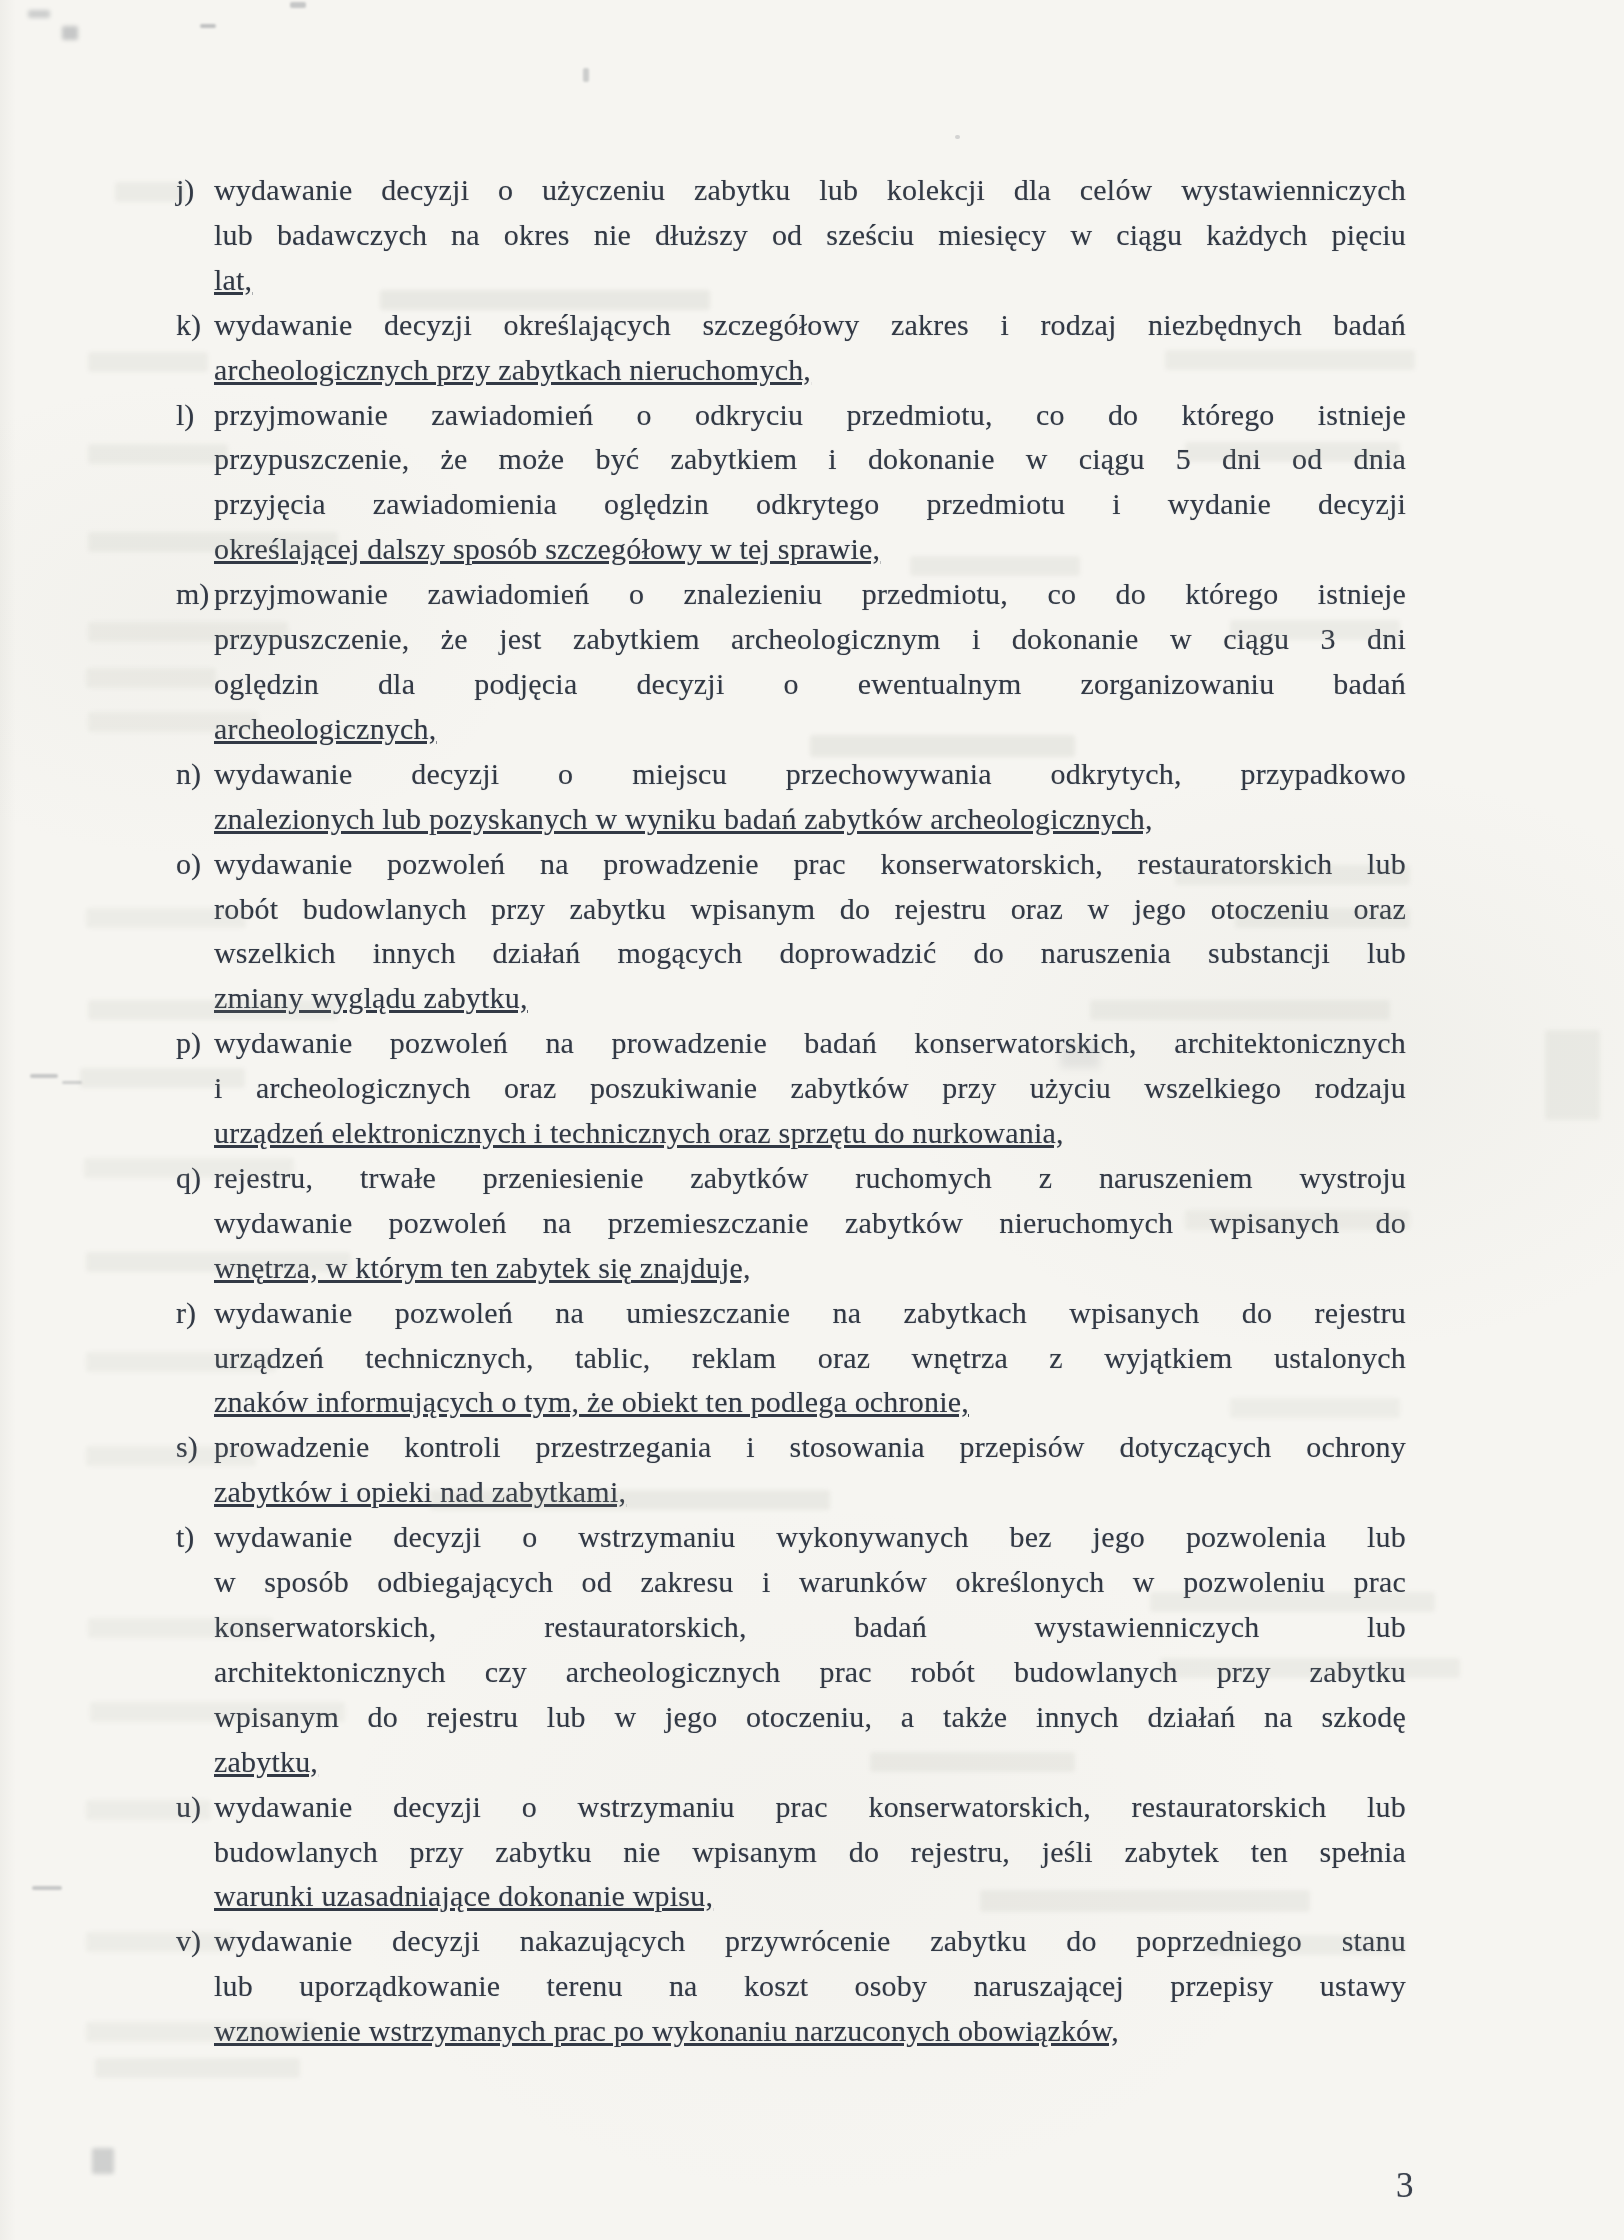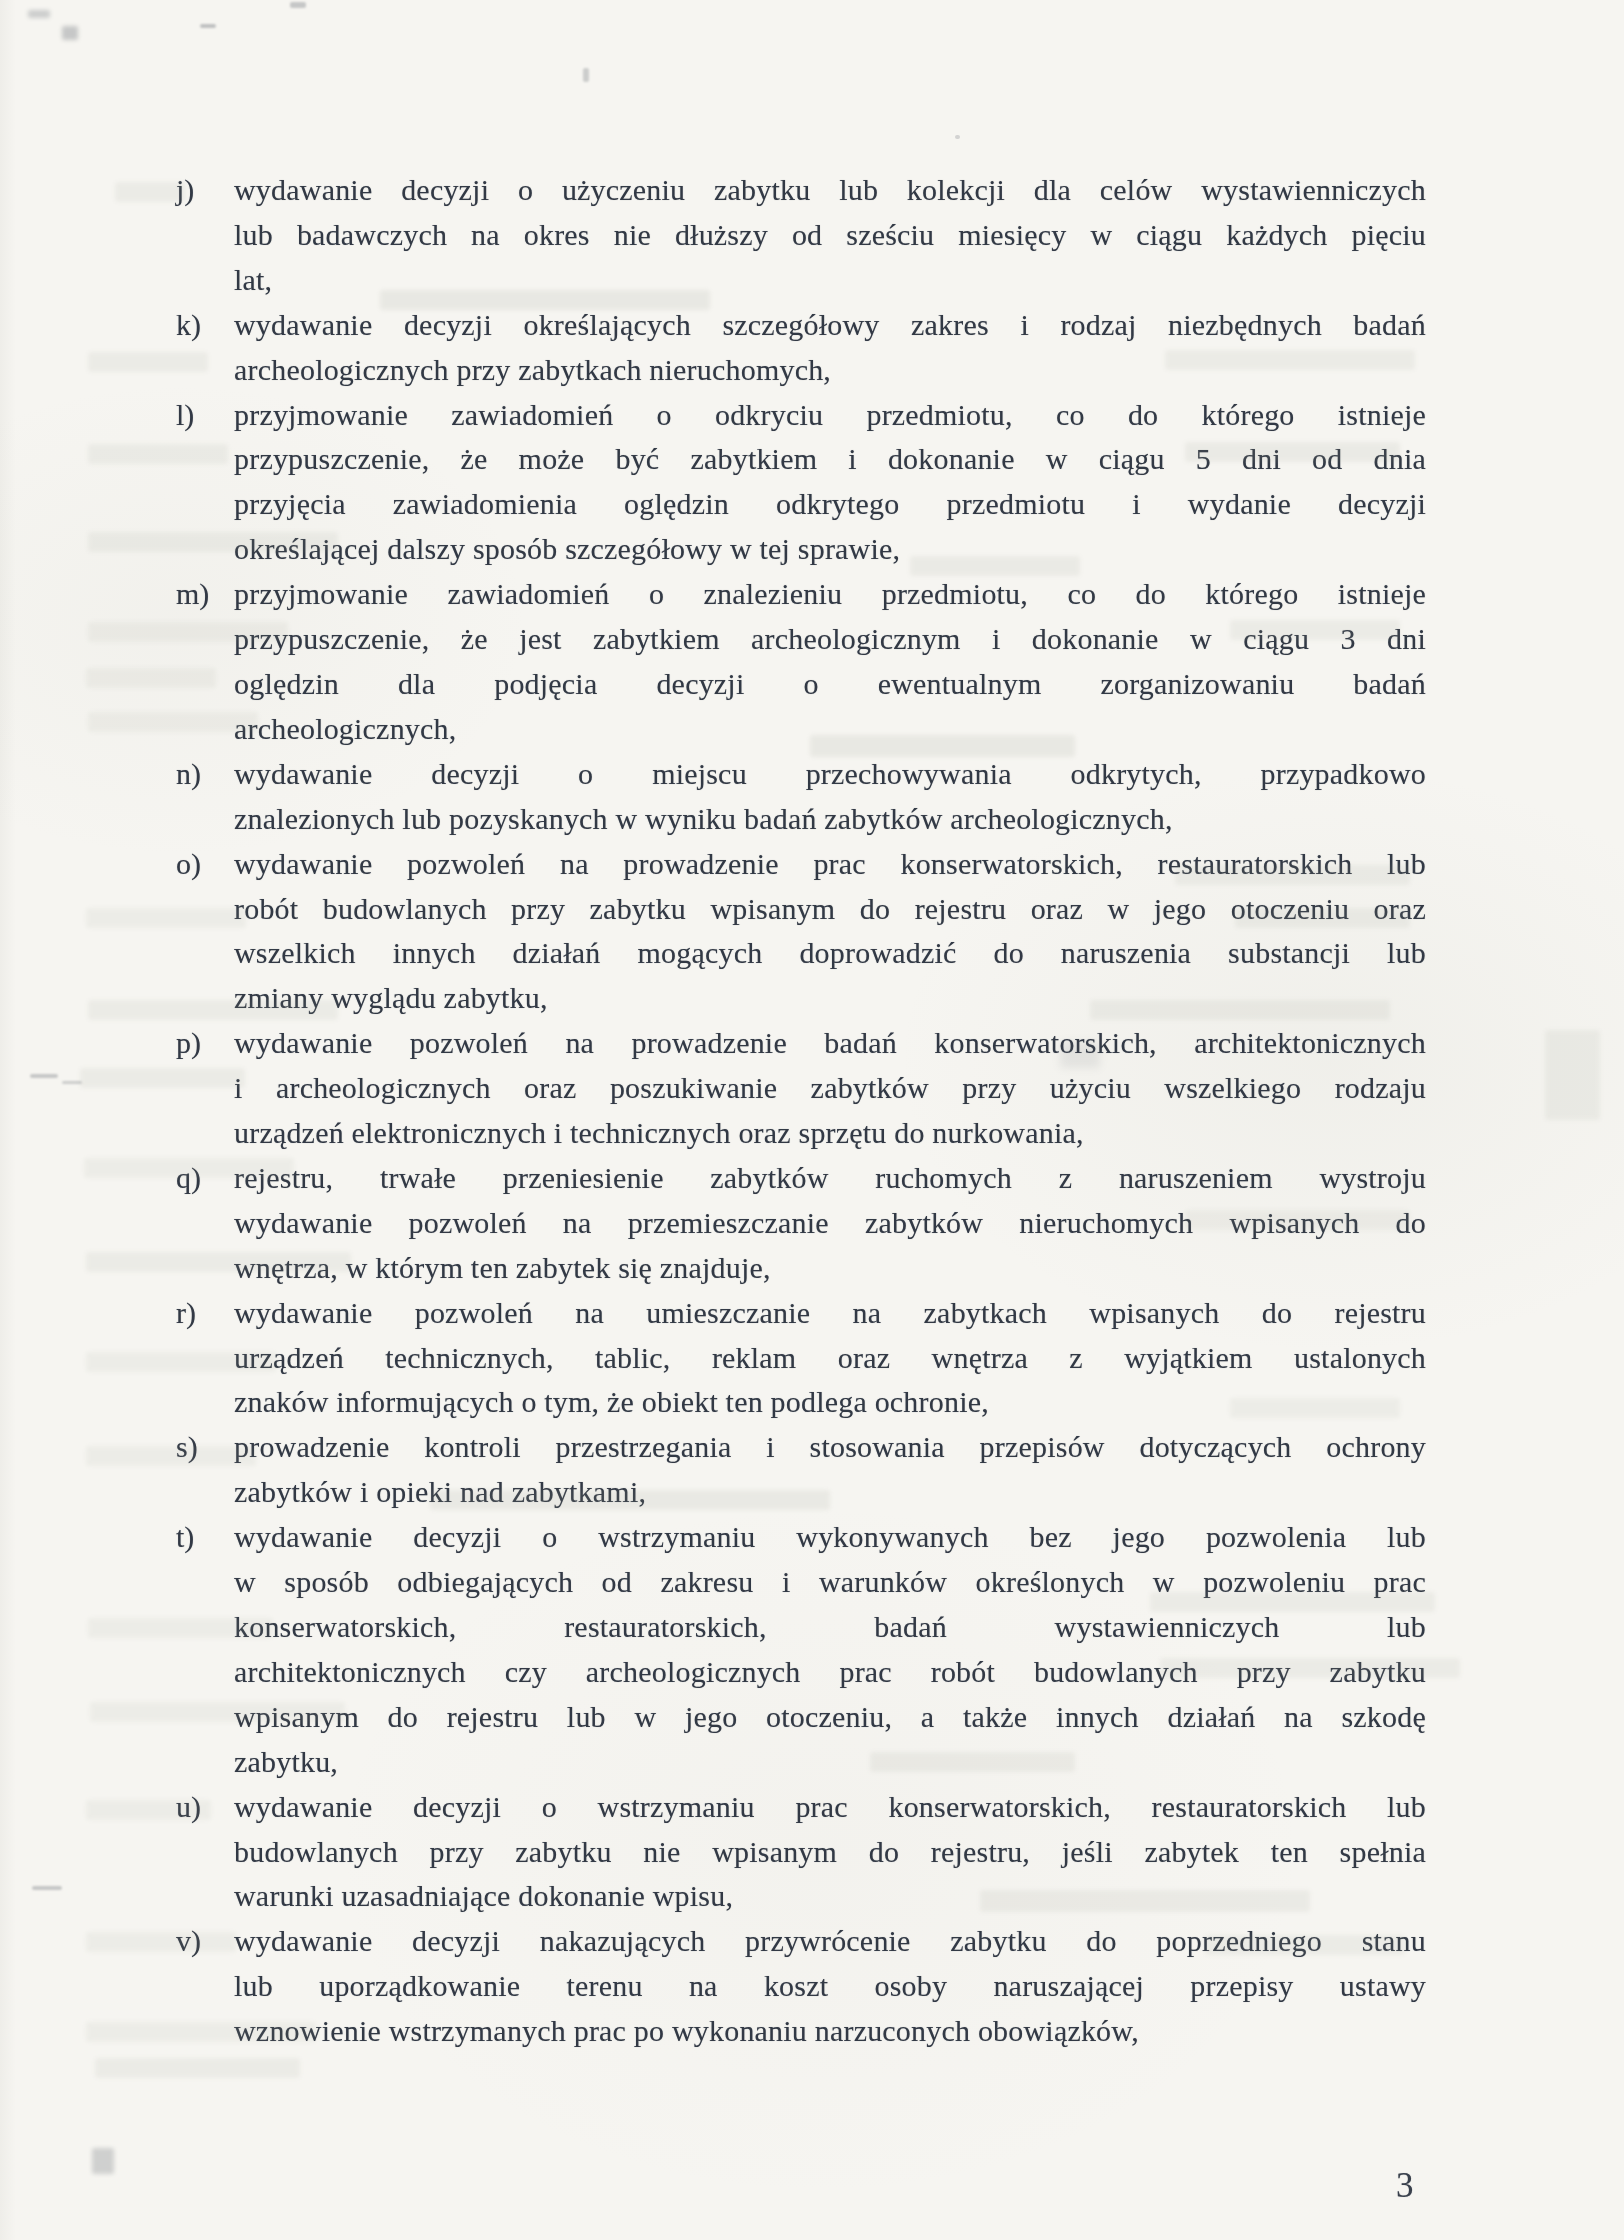--- a/index.html
+++ b/index.html
@@ -21,28 +21,28 @@
     left: 176px; top: 168px;
     width: 1232px;
     color: #323945;
   }
   .li { display: flex; }
   .label {
     flex: 0 0 38px; width: 38px;
     font-size: 30px; line-height: 44.9px;
     text-shadow: 0 0 1px rgba(50,57,69,0.35);
   }
-  .text { flex: 0 0 1192px; width: 1192px; margin-left: 20px; }
+  .text { flex: 0 0 1192px; width: 1192px; }
   .line {
     font-size: 30px; line-height: 44.9px;
     letter-spacing: 0.2px;
     text-shadow: 0 0 1px rgba(50,57,69,0.35);
   }
   .line.just { text-align: justify; text-align-last: justify; }
-  .line.last { text-align: left; }
+  .line.last { text-align: left; text-decoration: underline; }
   .page-number {
     position: absolute;
     left: 1396px; top: 2166px;
     font-size: 35px; line-height: 40px;
     color: #39404c;
     text-shadow: 0 0 1px rgba(50,57,69,0.3);
   }
   .ghost {
     position: absolute;
     background: rgba(148,153,138,1);

